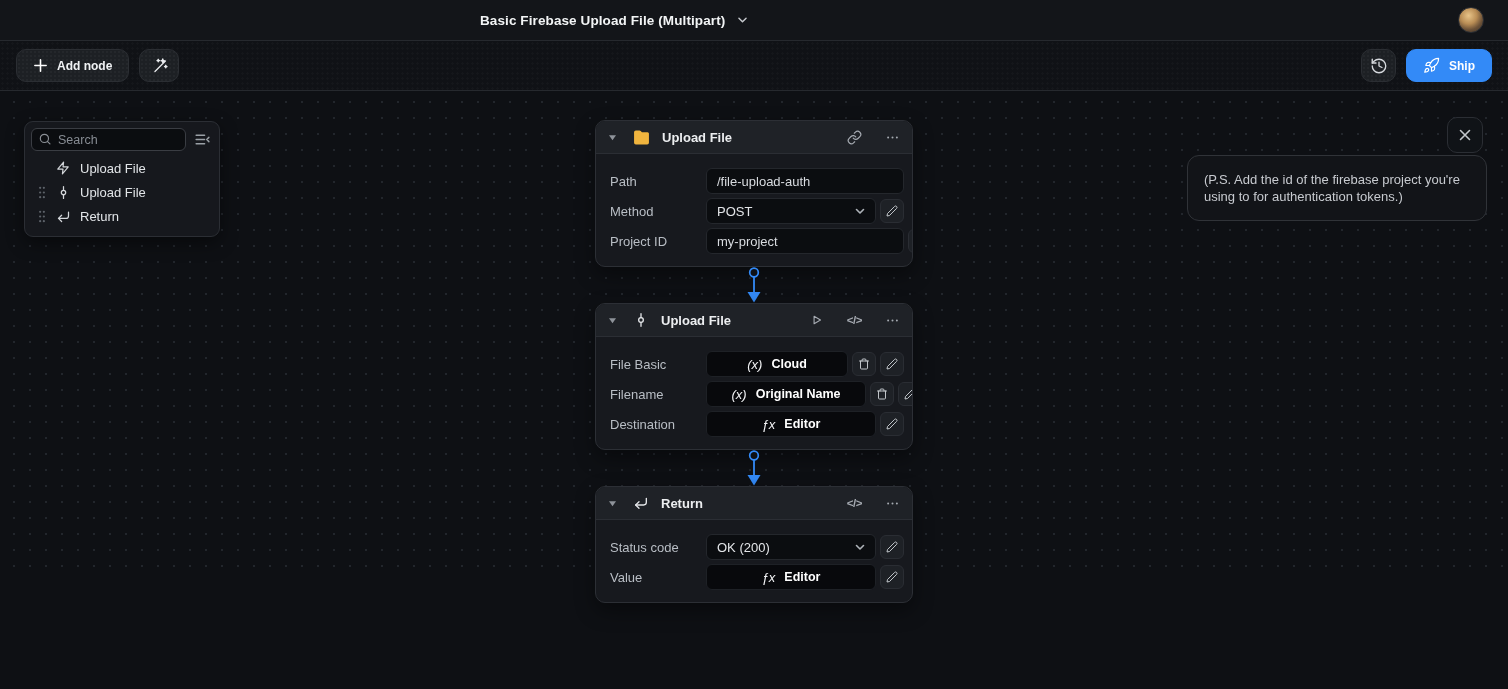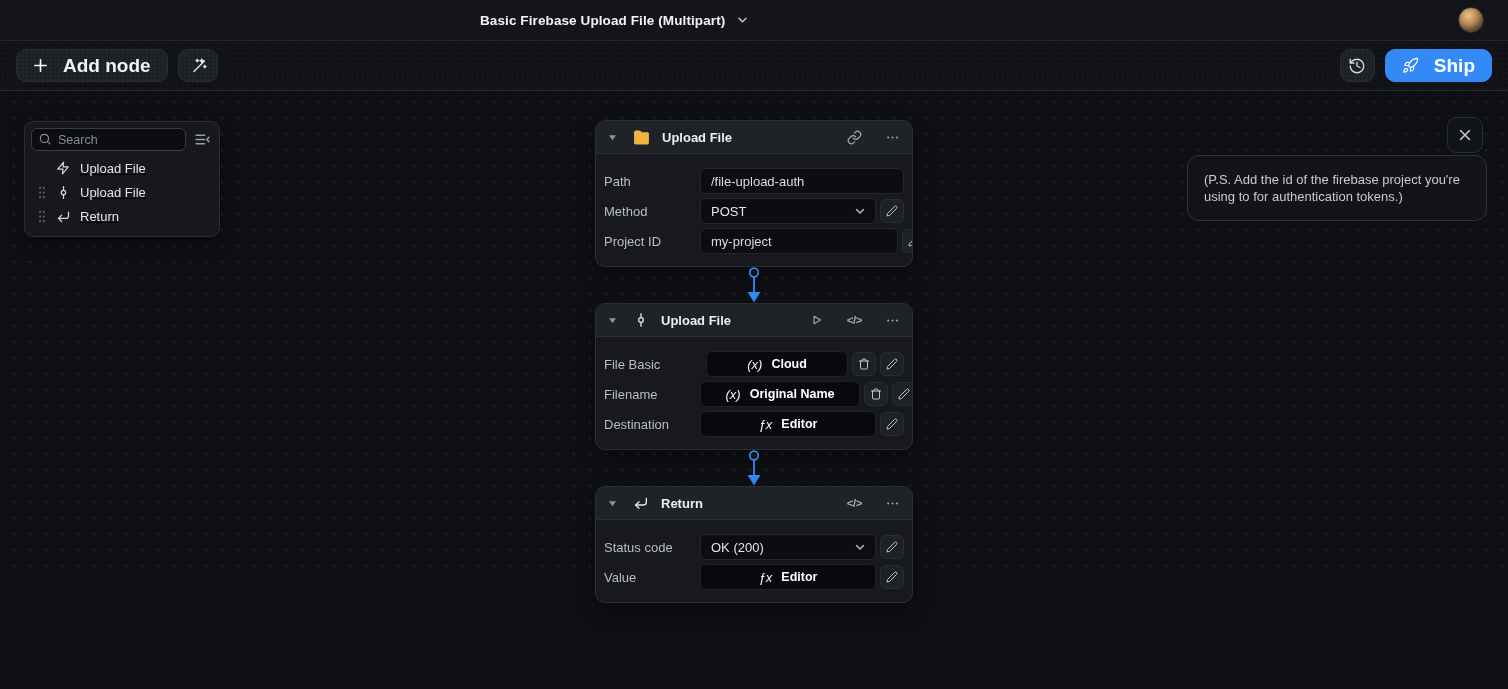--- a/index.html
+++ b/index.html
@@ -15,41 +15,41 @@
   .title-wrap span { color:#f2f4f5; font-size:13.5px; font-weight:700; letter-spacing:.1px; }
   .avatar { position:absolute; right:24px; top:7px; width:26px; height:26px; border-radius:50%;
             background:radial-gradient(circle at 40% 32%, #e8c489 0%, #b98d55 38%, #6b5138 65%, #3a2e22 100%);
             border:1px solid #2c2f34; }
 
   
   .toolbar { position:absolute; top:41px; left:0; right:0; height:50px; background:#101216;
              border-bottom:1px solid #26292e; display:flex; align-items:center; padding:0 16px;
              background-image:radial-gradient(rgba(255,255,255,0.02) 1px, transparent 1.2px);
              background-size:5px 5px; }
-  .btn { display:flex; align-items:center; justify-content:center; gap:15px; height:33px;
+  .btn { display:flex; align-items:center; justify-content:center; gap:9px; height:33px;
          background:#1d2024; border:1px solid #2b2e33; border-radius:10px; color:#f0f2f4;
-         font-size:19px; font-weight:600; cursor:pointer;
+         font-size:12px; font-weight:600; cursor:pointer;
          background-image:radial-gradient(rgba(255,255,255,0.03) 1px, transparent 1.2px);
          background-size:4px 4px; }
   .btn-addnode { padding:0 16px; }
   .btn-wand { width:40px; margin-left:10px; }
   .toolbar-spacer { flex:1; }
   .btn-history { width:35px; }
   .btn-ship { margin-left:10px; padding:0 16px; background:#338af7; border-color:#338af7;
               color:#fff; background-image:none; }
 
   
   .canvas { position:absolute; top:92px; left:0; right:0; bottom:0; background:#0e1014;
             background-image:radial-gradient(#22262c 1.2px, transparent 1.5px);
             background-size:16px 16px; background-position:6px 2px; }
 
   
   .palette { position:absolute; left:24px; top:29px; width:196px; background:#16181d;
              border:1px solid #2b2e34; border-radius:9px; padding:6px 6px 8px;
-             box-shadow:0 6px 18px rgba(0,0,0,.45);text-decoration:underline; }
+             box-shadow:0 6px 18px rgba(0,0,0,.45); }
   .palette-top { display:flex; align-items:center; gap:5px; }
   .search-box { position:relative; flex:1; }
   .search-box input { width:100%; height:23px; background:#0b0d10; border:1px solid #3a3d43;
                       border-radius:6px; color:#dfe2e6; font-size:12.5px; padding:0 8px 0 26px;
                       outline:none; font-family:"Liberation Sans", sans-serif; }
   .search-box input::placeholder { color:#878c93; }
   .search-icon { position:absolute; left:7px; top:4px; color:#8b9096; }
   .collapse-btn { width:22px; height:22px; display:flex; align-items:center; justify-content:center;
                   color:#9aa0a6; cursor:pointer; background:none; border:none; }
   .palette-items { margin-top:5px; display:flex; flex-direction:column; }
@@ -66,21 +66,21 @@
                box-shadow:0 8px 20px rgba(0,0,0,.4); overflow:hidden; }
   .node-header { height:33px; background:#1f2227; border-bottom:1px solid #2b2e34; display:flex;
                  align-items:center; padding:0 12px; gap:10px; cursor:grab; }
   .collapse-caret { color:#8e939a; display:flex; cursor:pointer; }
   .node-title { color:#eceef0; font-size:13px; font-weight:600; margin-left:2px; }
   .header-spacer { flex:1; }
   .hicon { color:#a6abb2; display:flex; align-items:center; cursor:pointer; }
   .hicon + .hicon { margin-left:13px; }
   .code-glyph { font-size:11.5px; font-weight:700; letter-spacing:-0.5px;
                 font-family:"Liberation Sans", sans-serif; }
-  .node-body { padding:13px 8px 11px; display:flex; flex-direction:column; gap:2px; }
+  .node-body { padding:13px 8px 11px; display:flex; flex-direction:column; gap:2px;margin-left:6px; }
   .row { display:flex; align-items:center; height:28px; }
   .row-label { width:96px; font-size:13px; color:#b9bec5; flex:none; }
   .controls { flex:1; display:flex; align-items:center; gap:4px; }
   .nd-input { height:26px; flex:1; min-width:0; background:#0b0d10; border:1px solid #24272c;
               border-radius:6px; color:#d9dce0; font-size:13px; padding:0 10px; outline:none;
               font-family:"Liberation Sans", sans-serif; }
   .nd-select { height:26px; flex:1; background:#0b0d10; border:1px solid #24272c; border-radius:6px;
                display:flex; align-items:center; padding:0 9px 0 10px; color:#e3e5e8;
                font-size:13px; cursor:pointer; }
   .nd-select .sel-chevron { margin-left:auto; color:#aeb3b9; display:flex; }

